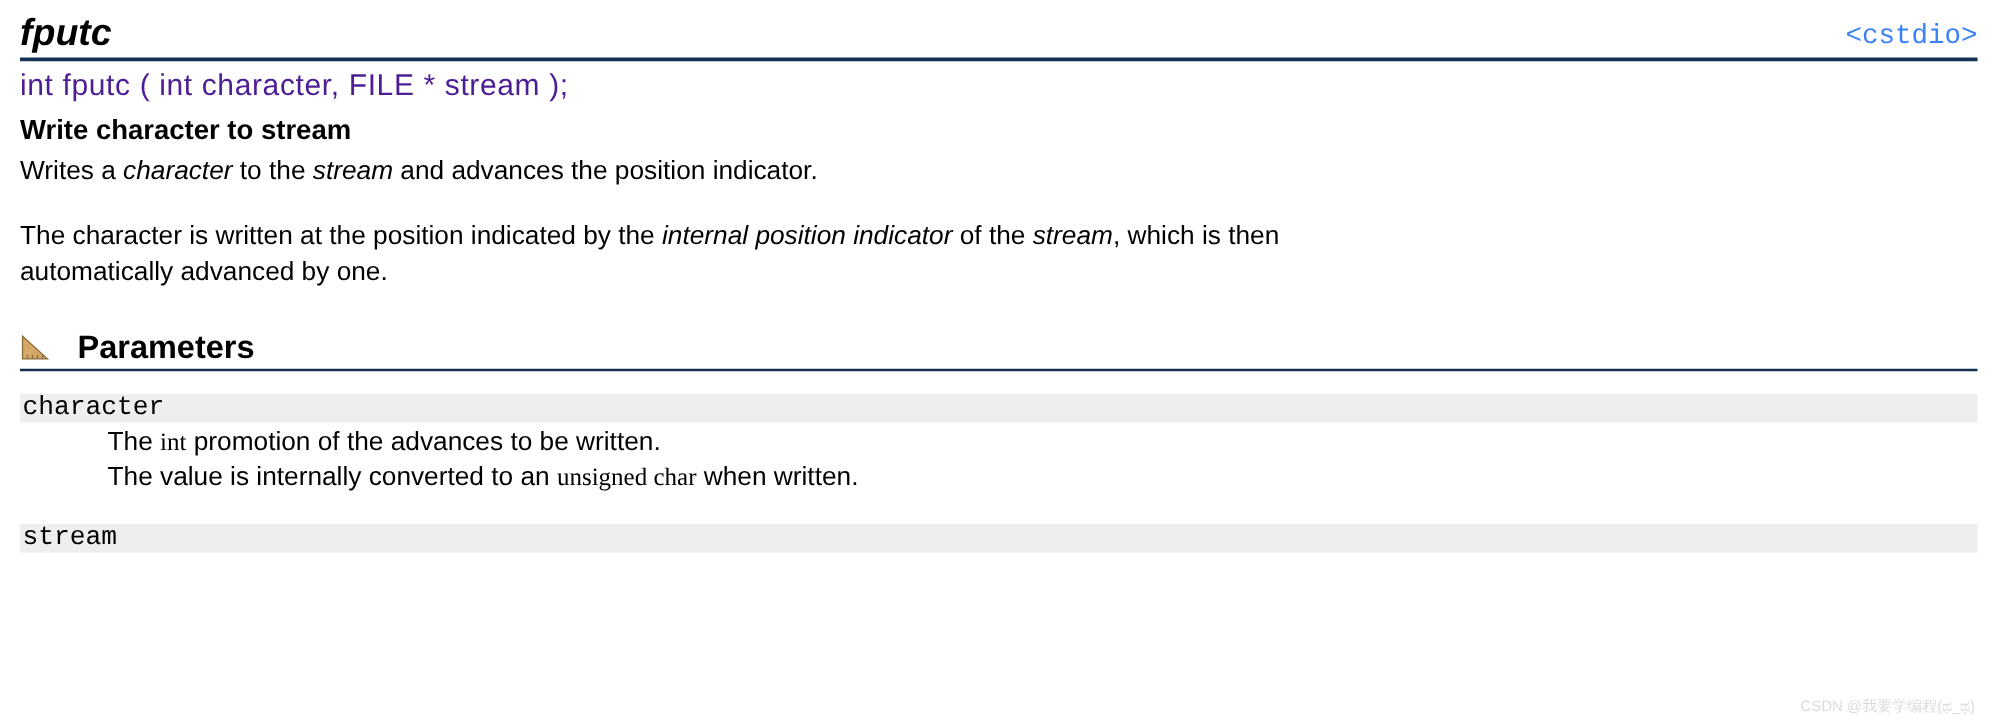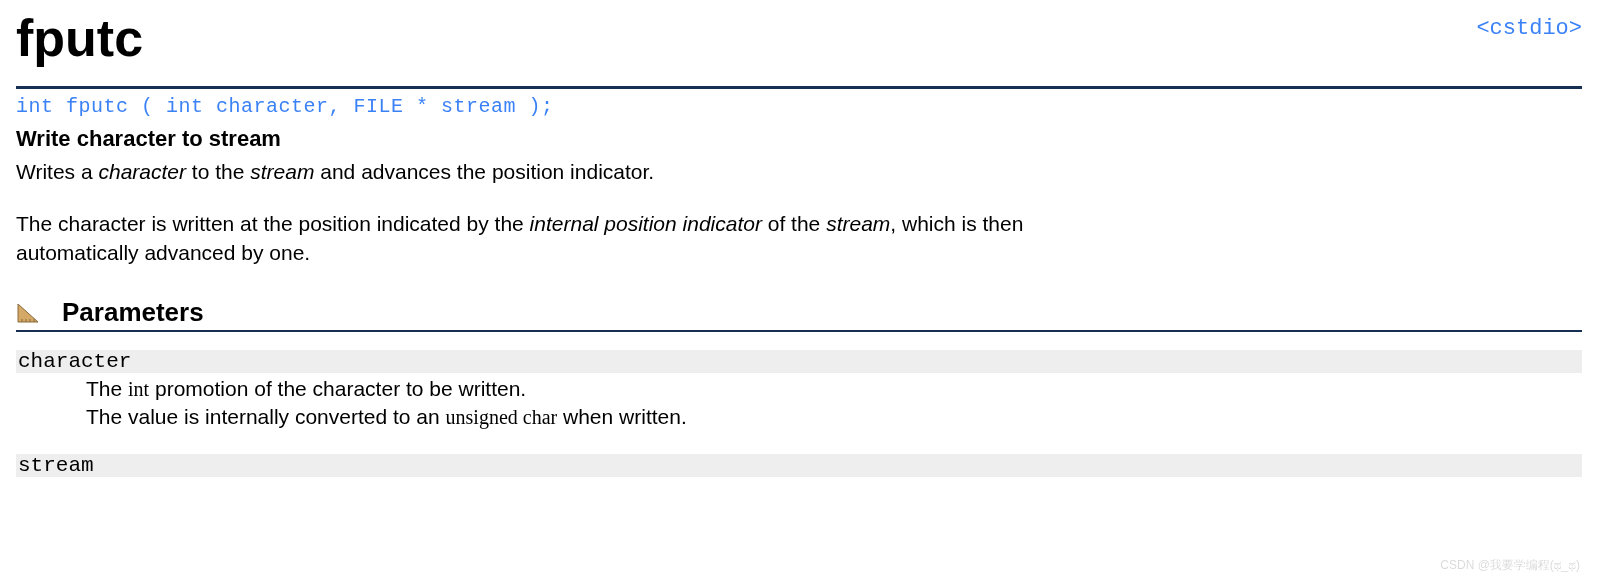--- a/index.html
+++ b/index.html
@@ -12,35 +12,36 @@
     }
     .header-row {
       display: flex;
       justify-content: space-between;
       align-items: flex-start;
       border-bottom: 3px solid #153053;
       padding-bottom: 0px;
     }
     .fn-name {
       font-weight: 900;
-      font-size: 52px;
+      font-size: 30px;
       margin: 0;
       line-height: 1;
-      padding-bottom: 22px;
+      padding-bottom: 4px;
+      font-style: italic;
     }
     .header-link {
       font-family: "Courier New", Courier, monospace;
       font-size: 22px;
       color: #3b82f6;
       margin-top: 4px;
     }
     .signature {
-      font-family: Liberation Mono, monospace;
-      font-size: 20px;
-      color: #3b82f6;
+      font-family: Liberation Sans, sans-serif;
+      font-size: 24px;
+      color: #4c1d95;
       margin: 6px 0 8px 0;
       letter-spacing: 0.5px;
     }
     .brief {
       font-weight: 700;
       font-size: 22px;
       margin: 6px 0 6px 0;
     }
     .desc {
       font-size: 21px;
@@ -129,20 +130,20 @@
     <line x1="10" y1="20" x2="10" y2="17" stroke="#8a6a3a" stroke-width="1"></line>
     <line x1="14" y1="20" x2="14" y2="17" stroke="#8a6a3a" stroke-width="1"></line>
     <line x1="18" y1="20" x2="18" y2="17" stroke="#8a6a3a" stroke-width="1"></line>
   </svg>
   <span class="section-title">Parameters</span>
 </div>
 
 <dl>
   <dt>character</dt>
   <dd>
-    <span>The </span><span class="mono">int</span><span> promotion of the character to be written.</span><br>
+    <span>The </span><span class="mono">int</span><span> promotion of the advances to be written.</span><br>
     <span>The value is internally converted to an </span><span class="mono">unsigned char</span><span> when written.</span>
   </dd>
 
   <dt>stream</dt>
 </dl>
 
 <div class="watermark">CSDN @我要学编程(ಥ_ಥ)</div>
 
 </body></html>

